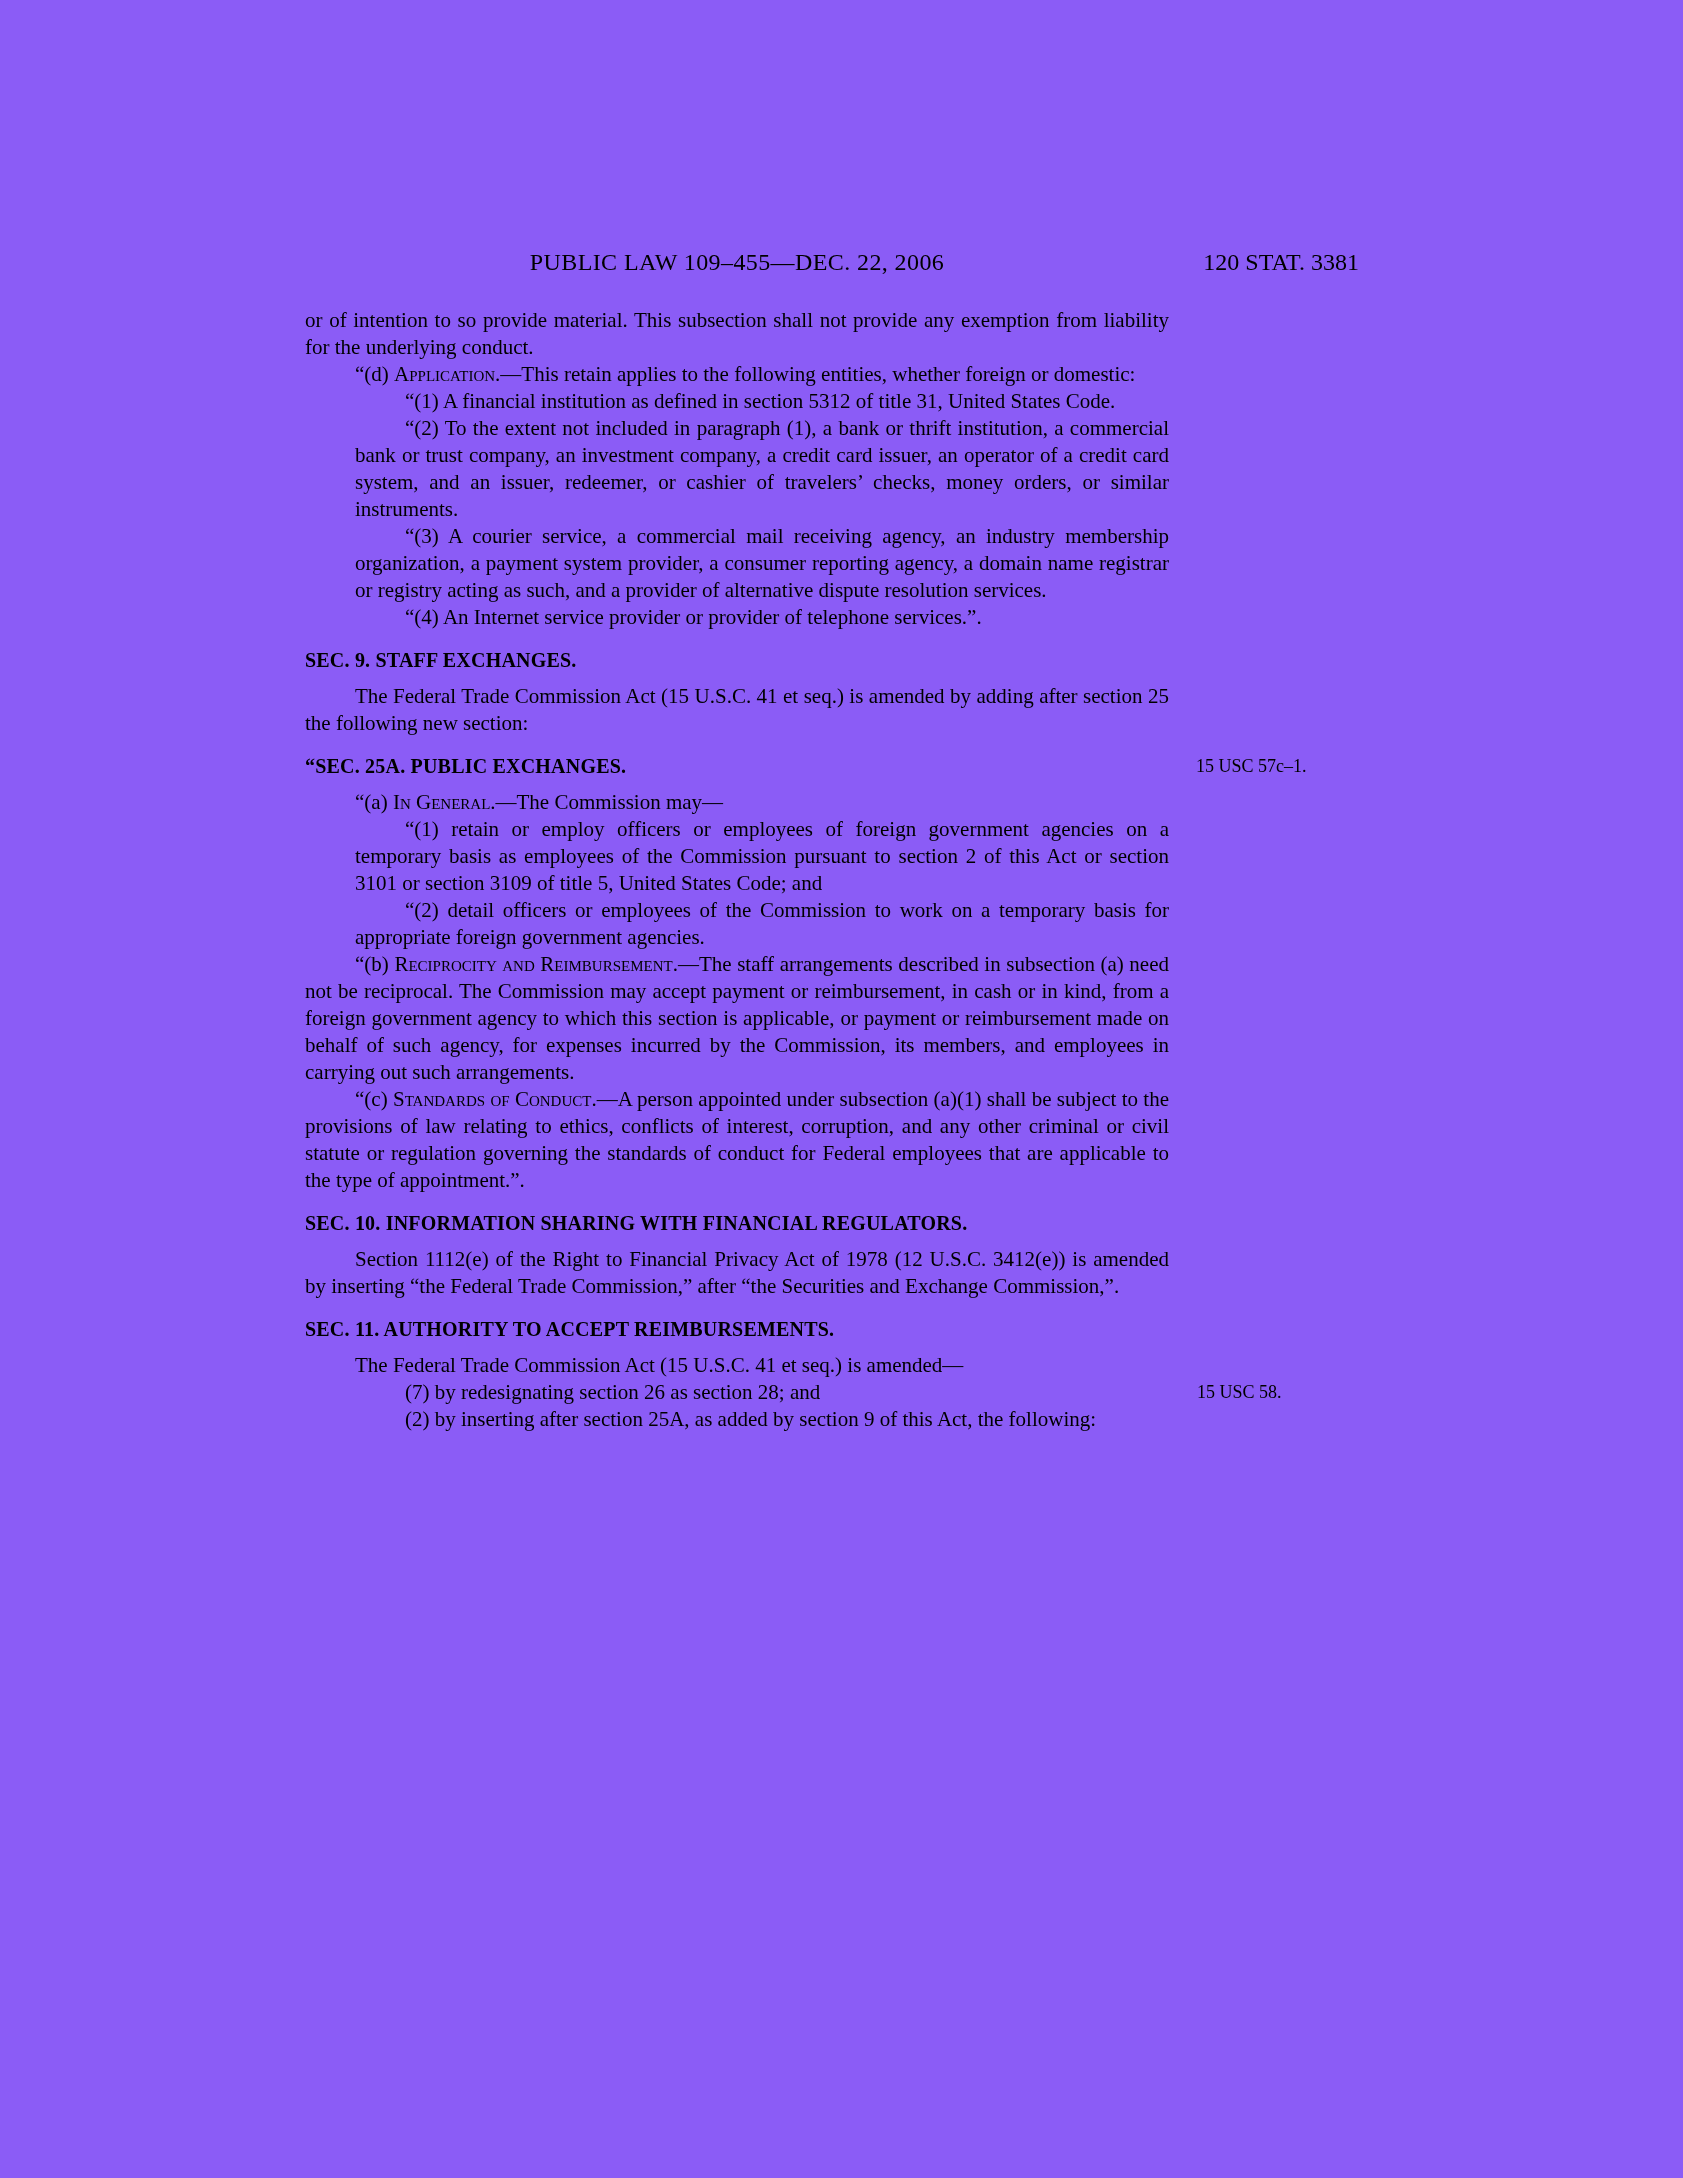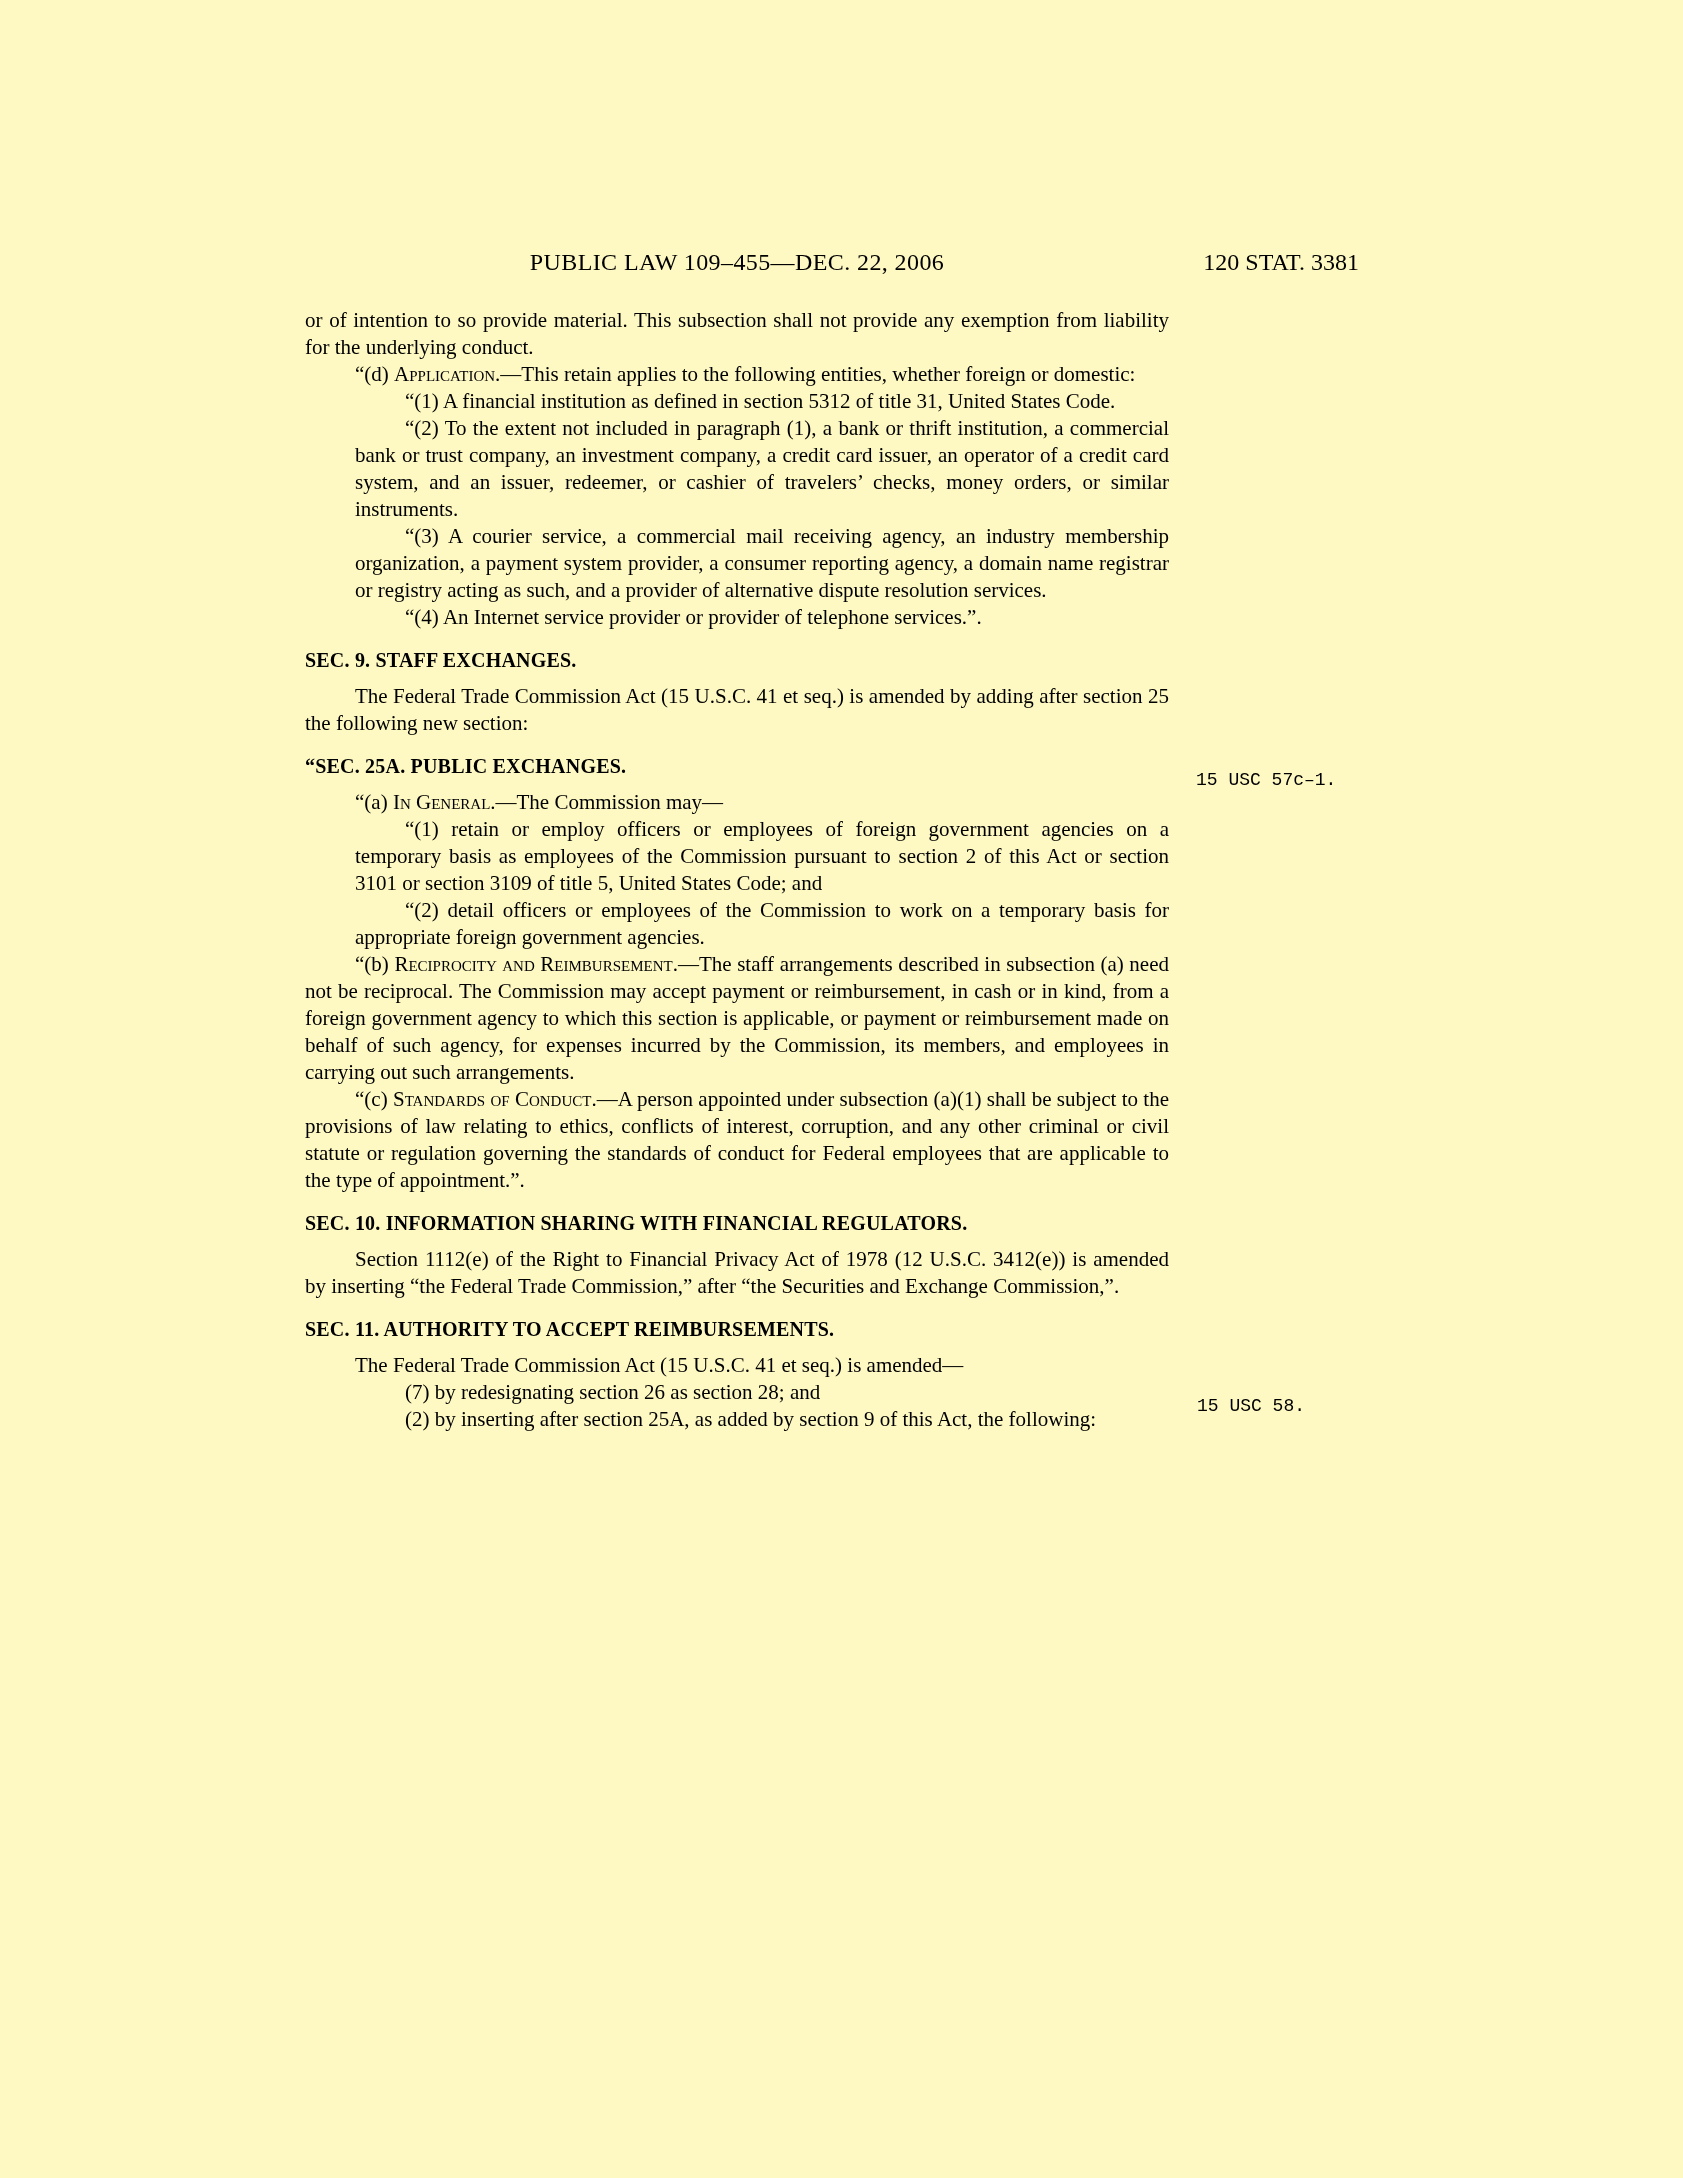--- a/index.html
+++ b/index.html
@@ -5,21 +5,21 @@
   * { margin: 0; padding: 0; box-sizing: border-box; }
   html, body { background: #e8e8e8; }
   body {
     width: 1683px; height: 2178px;
     font-family: "Liberation Serif", serif;
     color: #000;
   }
   .page {
     position: relative;
     width: 1683px; height: 2178px;
-    background: #fef9c3;
+    background: #8b5cf6;
     overflow: hidden;
   }
   .page-header {
     position: absolute;
     top: 249px; left: 305px;
     width: 1056px; height: 32px;
     font-size: 24px;
   }
   .header-center {
     position: absolute; left: 0; top: 0;
@@ -49,30 +49,29 @@
     text-align: left;
     text-indent: 0;
     font-size: 20px;
     line-height: 26px;
     margin: 16px 0 10px 0;
     letter-spacing: 0.2px;
   }
   .sc { font-variant: small-caps; }
   .margin-note {
     position: absolute;
-    left: 891px; top: 16px;
+    left: 891px; top: 2px;
     width: 198px;
     font-size: 18px;
     line-height: 22px;
     font-weight: normal;
     text-align: left;
     text-indent: 0;
     white-space: nowrap;
     letter-spacing: 0;
-    font-family: Liberation Mono, monospace;
   }
   .item .margin-note { left: 842px; }
 </style>
 </head>
 <body>
 
 <div class="page">
   <div class="page-header">
     <span class="header-center">PUBLIC LAW 109–455—DEC. 22, 2006</span>
     <span class="header-right">120 STAT. 3381</span>

